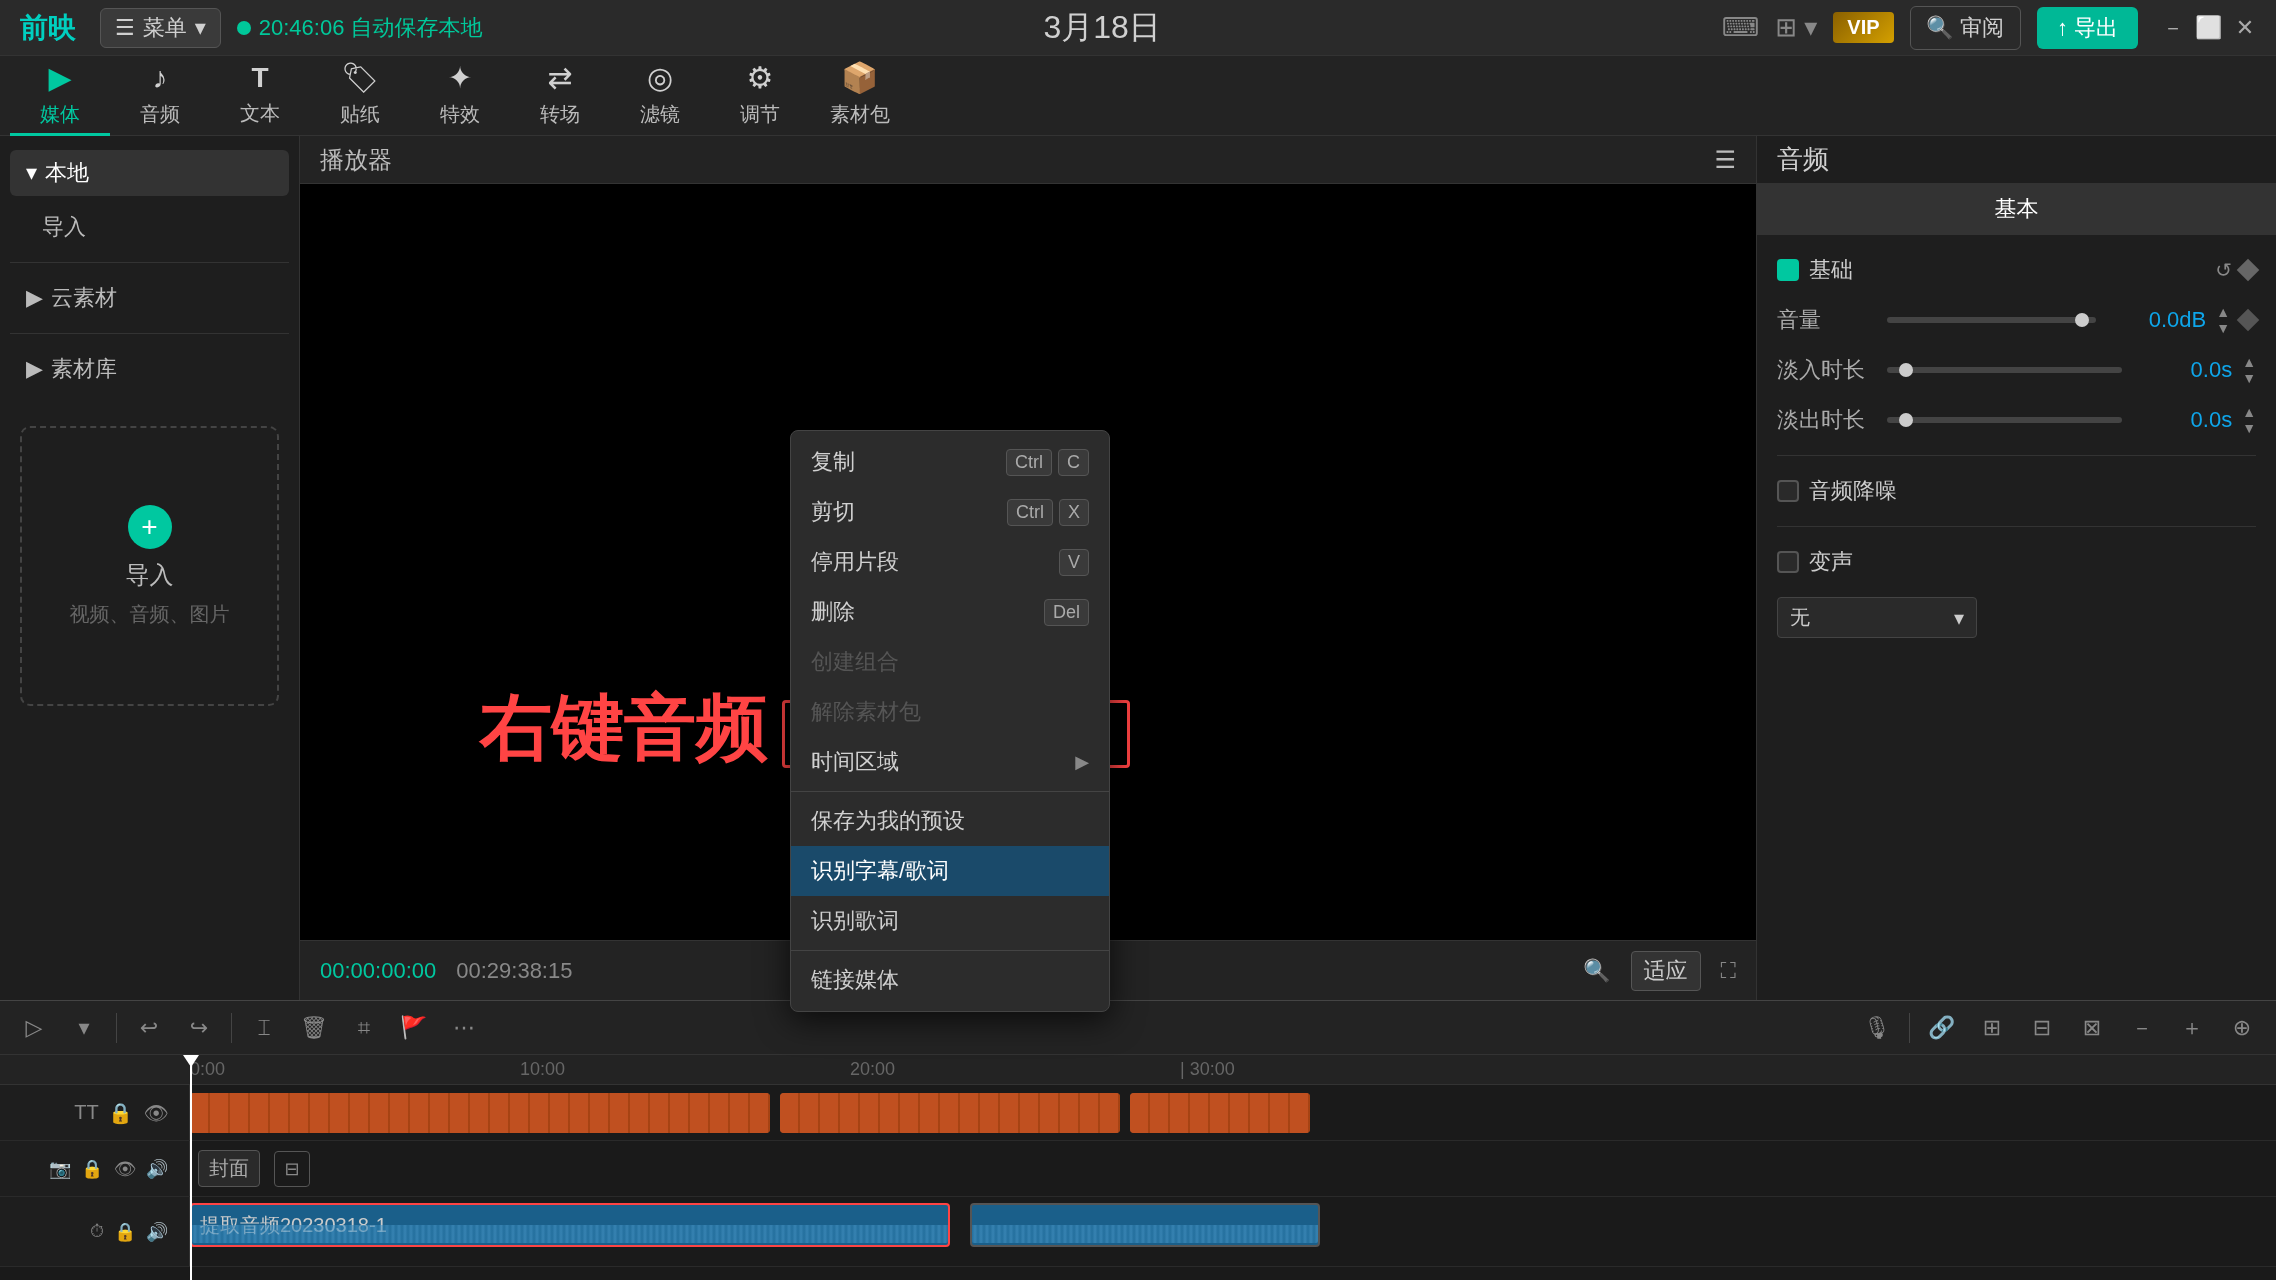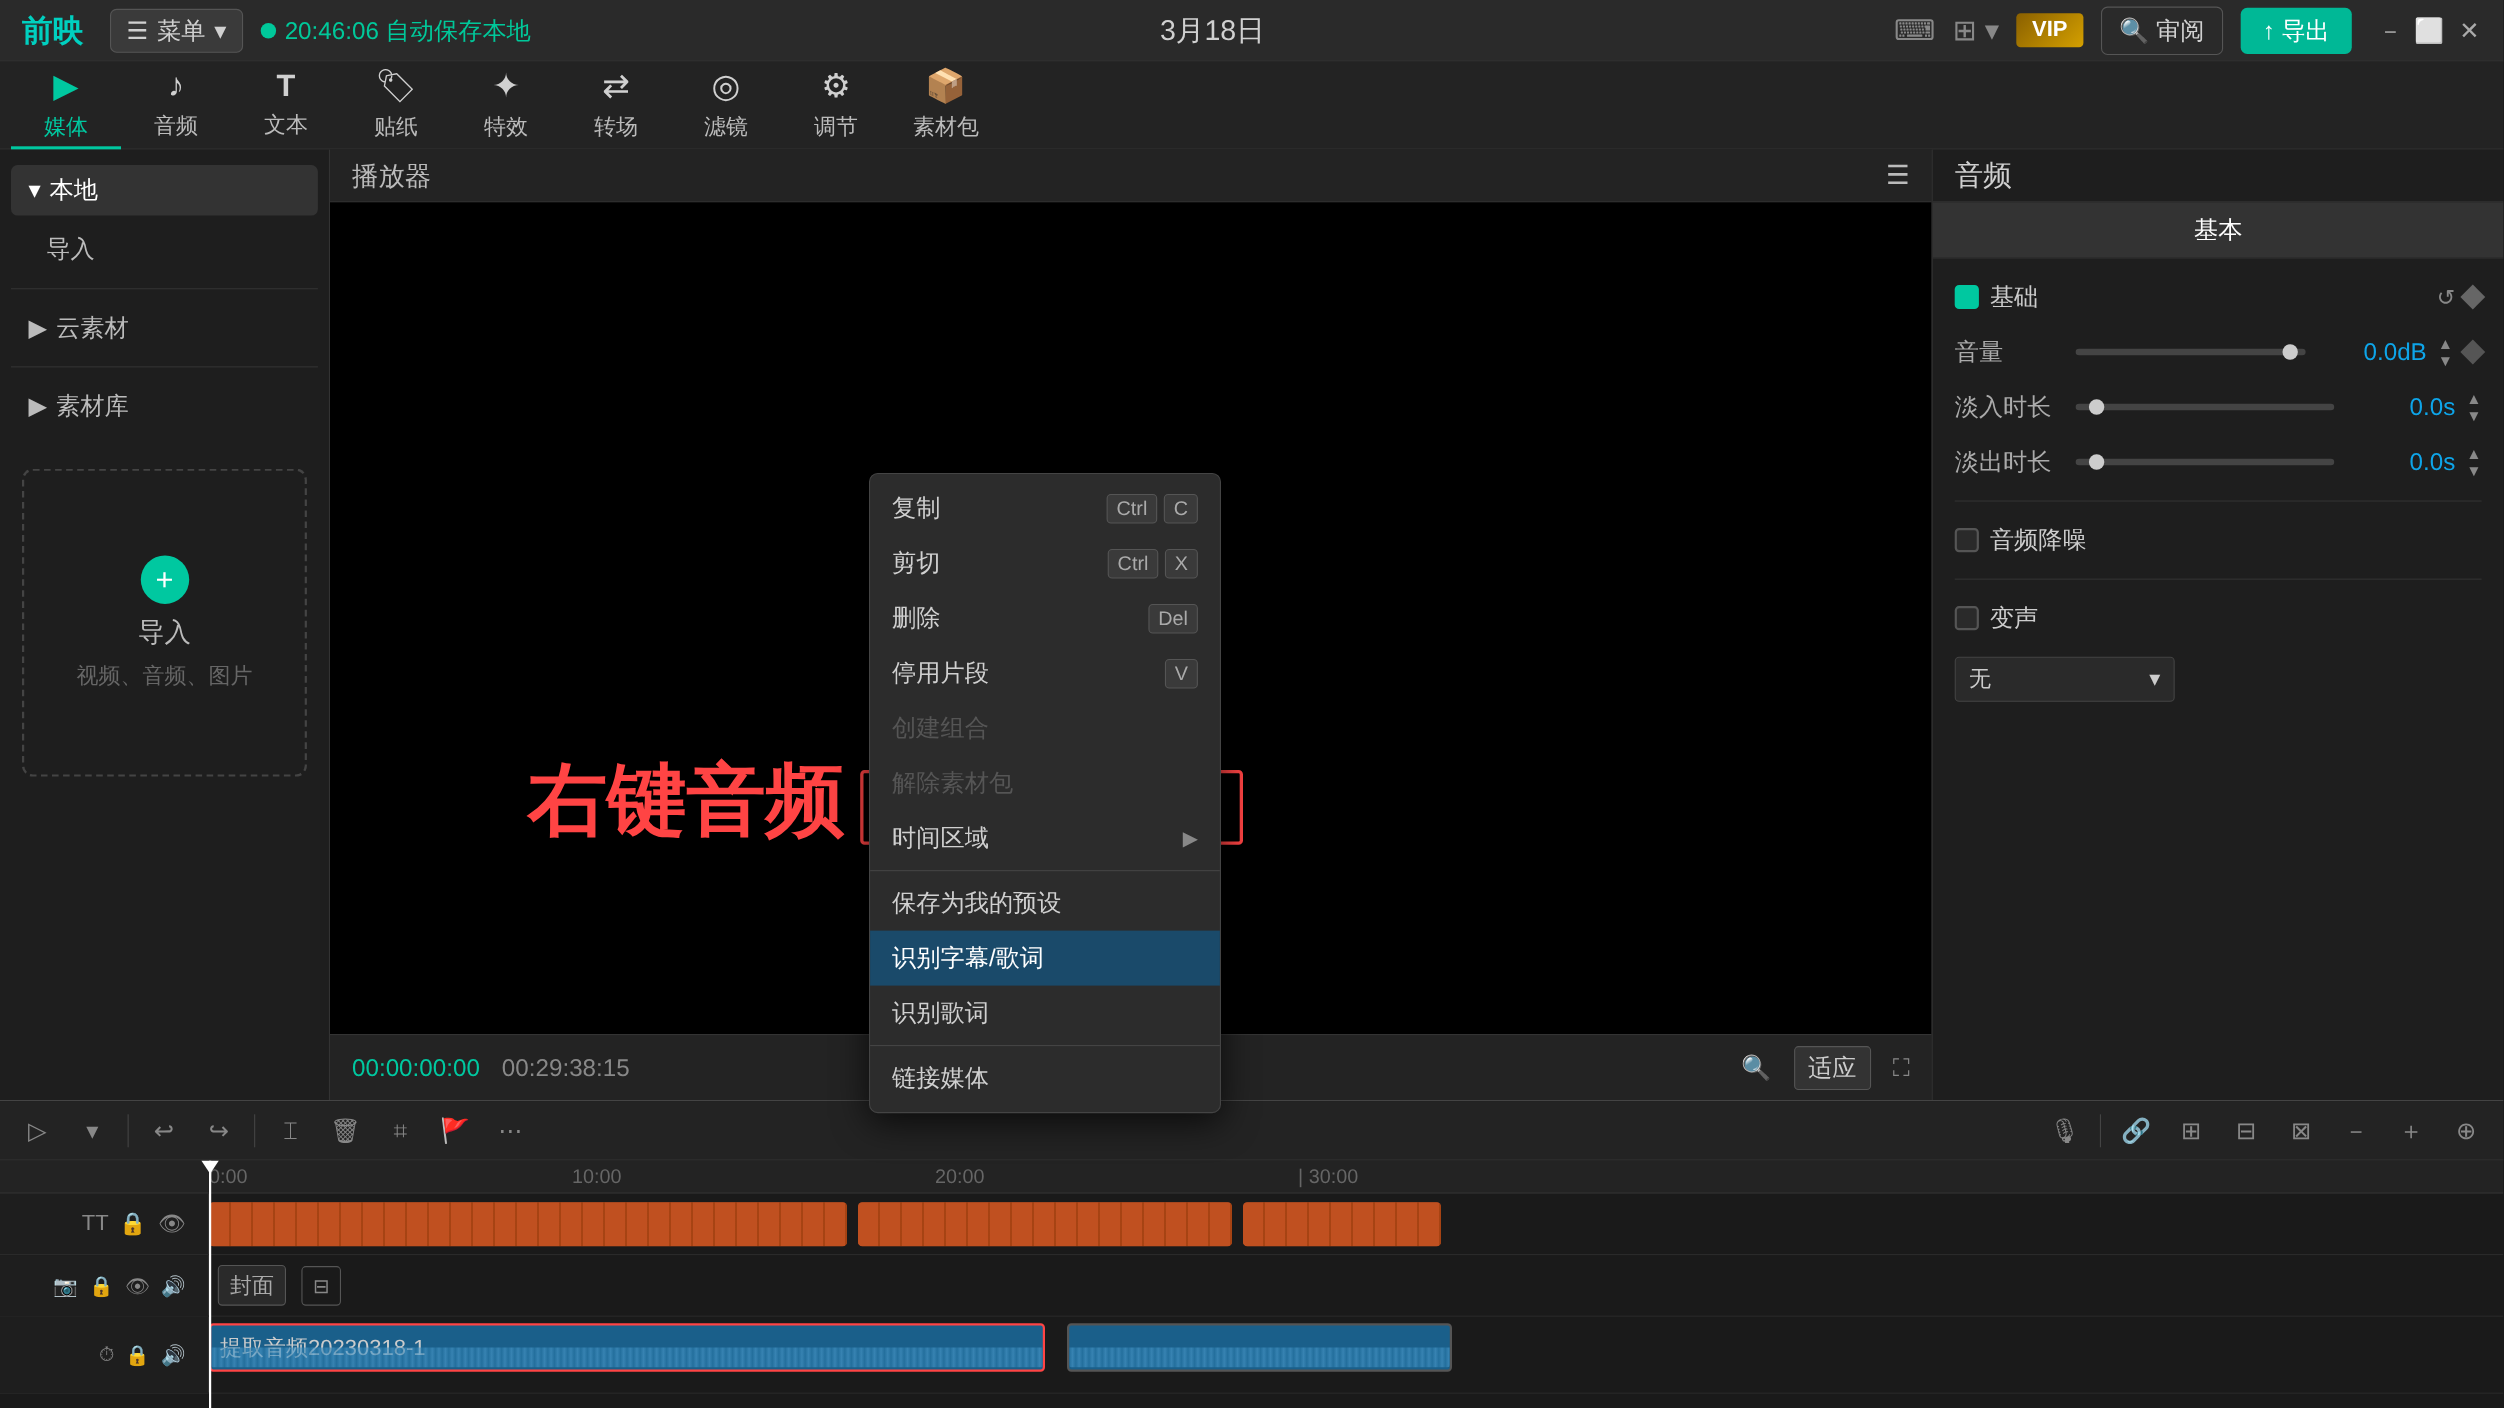--- a/index.html
+++ b/index.html
@@ -49,21 +49,21 @@
       color: #00c89a;
     }
     .top-bar-save .dot {
       width: 14px; height: 14px;
       background: #00c89a;
       border-radius: 50%;
     }
     .top-bar-center {
       flex: 1;
       text-align: center;
-      font-size: 26px;
+      font-size: 32px;
       color: #d0d0d0;
     }
     .top-bar-right {
       display: flex;
       align-items: center;
       gap: 16px;
     }
     .vip-badge {
       background: linear-gradient(135deg, #8a6000, #d4a000);
       color: #fff;
@@ -890,31 +890,31 @@
     </div>
   </div>
   <div class="ctx-item">
     <span>剪切</span>
     <div class="ctx-shortcut">
       <span class="ctx-kbd">Ctrl</span>
       <span class="ctx-kbd">X</span>
     </div>
   </div>
   <div class="ctx-item">
+    <span>停用片段</span>
+    <div class="ctx-shortcut">
+      <span class="ctx-kbd">V</span>
+    </div>
+  </div>
+  <div class="ctx-item">
     <span>删除</span>
     <div class="ctx-shortcut">
       <span class="ctx-kbd">Del</span>
     </div>
   </div>
-  <div class="ctx-item">
-    <span>停用片段</span>
-    <div class="ctx-shortcut">
-      <span class="ctx-kbd">V</span>
-    </div>
-  </div>
   <div class="ctx-item disabled">
     <span>创建组合</span>
   </div>
   <div class="ctx-item disabled">
     <span>解除素材包</span>
   </div>
   <div class="ctx-item">
     <span>时间区域</span>
     <span class="ctx-arrow">▶</span>
   </div>

